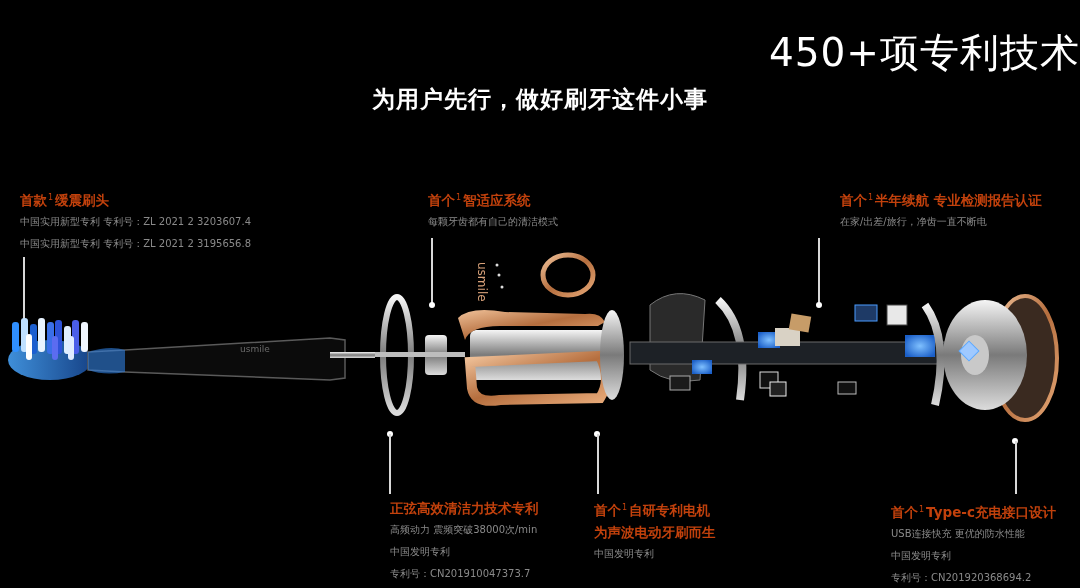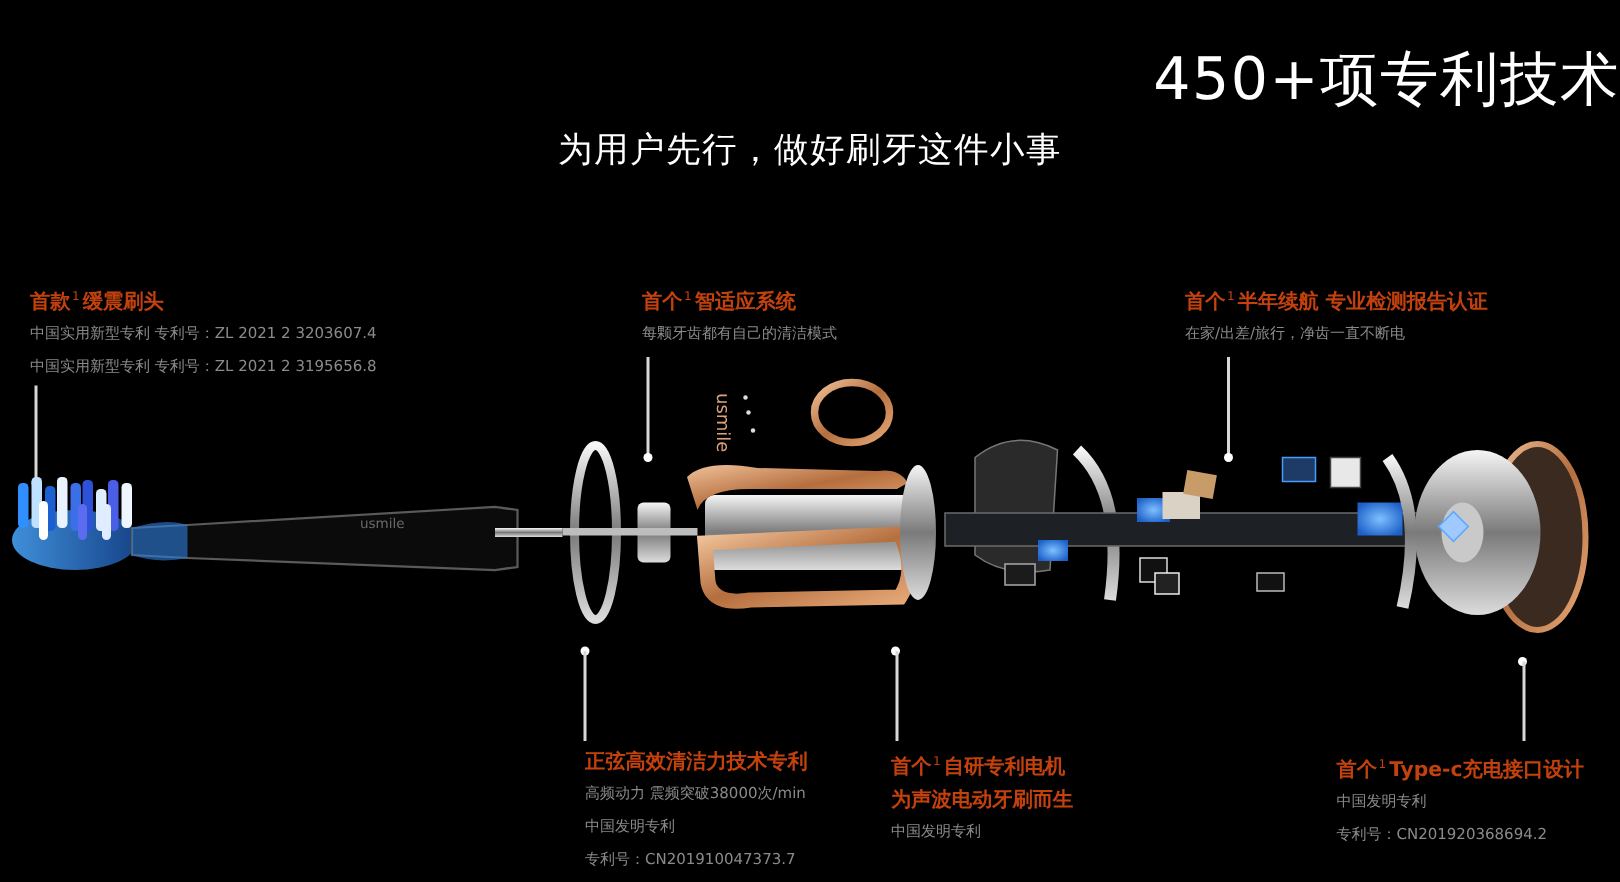--- a/index.html
+++ b/index.html
@@ -1,21 +1,21 @@
 <!DOCTYPE html>
 <html><head>
 <meta charset="utf-8">
 <style>
   html, body { margin:0; padding:0; background:#000; }
   body { width:1080px; height:588px; position:relative; overflow:hidden;
          font-family:"DejaVu Sans","Liberation Sans",sans-serif; color:#fff; }
   .title { position:absolute; left:0; width:1080px; top:26px; text-align:right;
            font-size:39px; font-weight:400; letter-spacing:1px; }
   .subtitle { position:absolute; left:0; width:1080px; top:84px; text-align:center;
-              font-size:23px; font-weight:400; letter-spacing:1px; }
+              font-size:23px; font-weight:700; letter-spacing:1px; }
   .label { position:absolute; }
   .label .h { font-size:13.5px; font-weight:700; color:#c2410c; line-height:22px; white-space:nowrap; }
   .label .h sup { font-size:8px; font-weight:400; vertical-align:5px; margin:0 2px 0 1px; }
   .label .s { font-size:10px; color:#8a8a8a; line-height:22px; white-space:nowrap; }
   .line { position:absolute; width:1.5px; background:#d8d8d8; }
   .dot { position:absolute; width:6px; height:6px; border-radius:50%; background:#fff; }
   .product { position:absolute; }
 </style>
 </head>
 <body>
@@ -31,21 +31,21 @@
 <div class="line" style="left:23px; top:257px; height:64px;"></div>
 <div class="dot" style="left:21px; top:319px;"></div>
 
 <div class="label" style="left:428px; top:187px;">
   <div class="h"><span>首个</span><sup>1</sup><span>智适应系统</span></div>
   <div class="s">每颗牙齿都有自己的清洁模式</div>
 </div>
 <div class="line" style="left:431px; top:238px; height:66px;"></div>
 <div class="dot" style="left:429px; top:302px;"></div>
 
-<div class="label" style="left:790px; top:187px;">
+<div class="label" style="left:840px; top:187px;">
   <div class="h"><span>首个</span><sup>1</sup><span>半年续航 专业检测报告认证</span></div>
   <div class="s">在家/出差/旅行，净齿一直不断电</div>
 </div>
 <div class="line" style="left:818px; top:238px; height:66px;"></div>
 <div class="dot" style="left:816px; top:302px;"></div>
 
 <div class="dot" style="left:387px; top:431px;"></div>
 <div class="line" style="left:389px; top:434px; height:60px;"></div>
 <div class="label" style="left:390px; top:497px;">
   <div class="h">正弦高效清洁力技术专利</div>
@@ -59,20 +59,21 @@
 <div class="label" style="left:594px; top:497px;">
   <div class="h"><span>首个</span><sup>1</sup><span>自研专利电机</span></div>
   <div class="h">为声波电动牙刷而生</div>
   <div class="s">中国发明专利</div>
 </div>
 
 <div class="dot" style="left:1012px; top:438px;"></div>
 <div class="line" style="left:1015px; top:441px; height:53px;"></div>
 <div class="label" style="left:891px; top:499px;">
   <div class="h"><span>首个</span><sup>1</sup><span>Type-c充电接口设计</span></div>
+  <div class="s">USB连接快充 更优的防水性能</div>
   <div class="s">中国发明专利</div>
   <div class="s">专利号：CN201920368694.2</div>
 </div>
 
 <svg class="product" style="left:0; top:240px;" width="1080" height="200" viewBox="0 240 1080 200">
   <defs>
     <linearGradient id="metal" x1="0" y1="0" x2="0" y2="1">
       <stop offset="0" stop-color="#f5f5f5"></stop>
         <stop offset="0.5" stop-color="#7a7a7a"></stop>
         <stop offset="1" stop-color="#dcdcdc"></stop>

